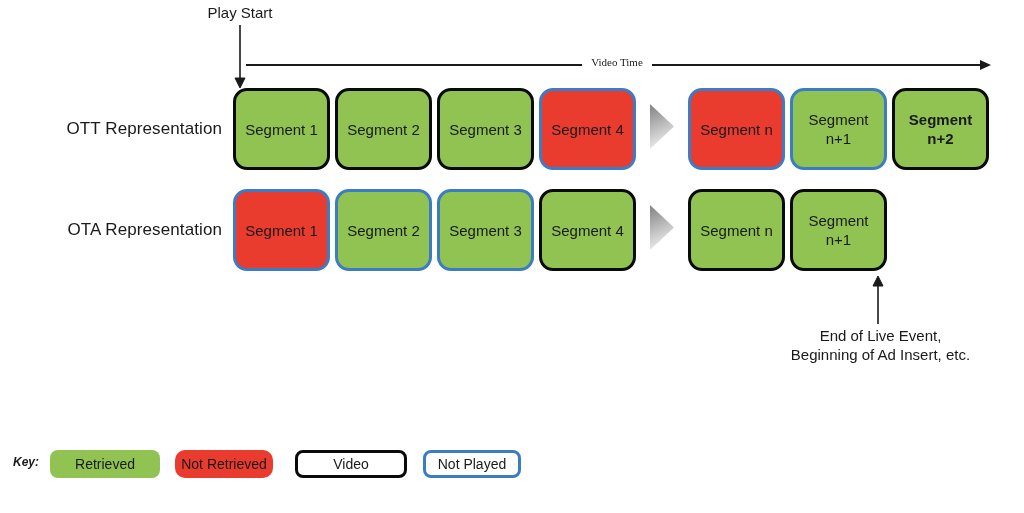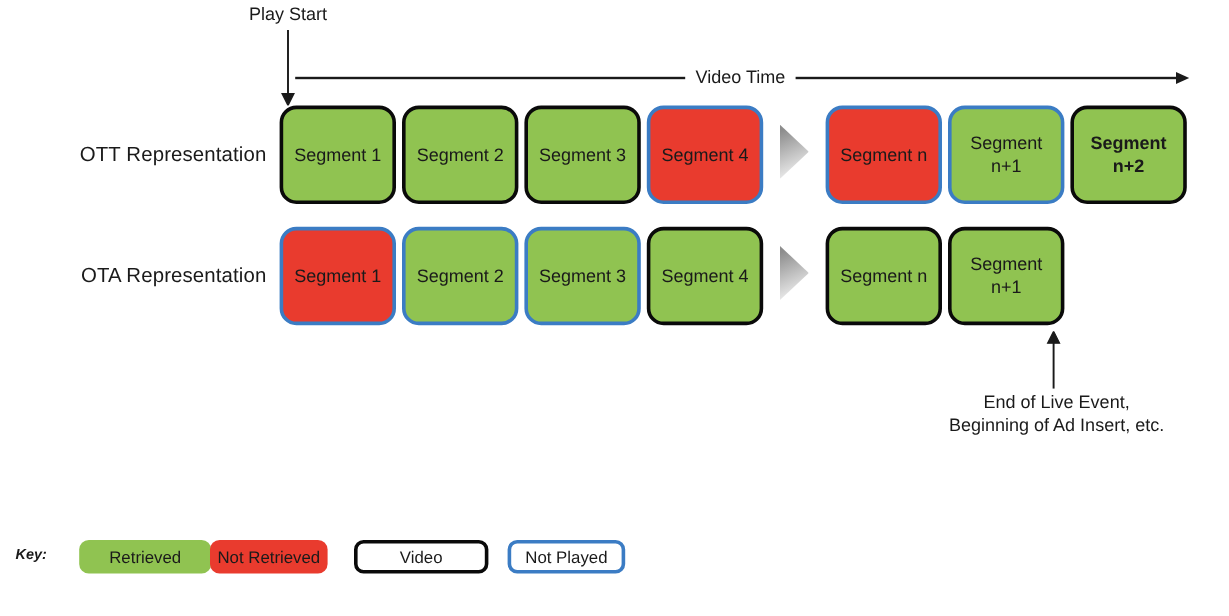--- a/index.html
+++ b/index.html
@@ -6,21 +6,21 @@
   #canvas{
     position:relative;width:1024px;height:513px;background:#ffffff;
     font-family:"Liberation Sans",sans-serif;color:#1a1a1a;overflow:hidden;
   }
   .abs{position:absolute;}
   
   #play-start-label{left:190px;top:4px;width:100px;text-align:center;font-size:15px;}
   #video-time-line{left:246px;top:64px;width:737px;height:1.6px;background:#1a1a1a;}
   #video-time-arrowhead{left:980px;top:60px;width:0;height:0;
     border-left:11px solid #1a1a1a;border-top:5px solid transparent;border-bottom:5px solid transparent;}
-  #video-time-label{left:547px;top:56px;width:140px;text-align:center;font-size:15px;}
+  #video-time-label{left:547px;top:56px;width:140px;text-align:center;font-size:11px;font-family:Liberation Serif, serif;}
   #video-time-label span{background:#fff;padding:0 9px;}
   
   .row-label{width:192px;left:30px;text-align:right;font-size:17px;letter-spacing:.1px;}
   .segment{
     width:97px;height:82px;border-radius:14px;box-sizing:border-box;
     display:flex;align-items:center;justify-content:center;text-align:center;
     font-size:15px;line-height:19px;padding:2px 3px;border:3.5px solid #000;
   }
   .fill-retrieved{background:var(--green);}
   .fill-not-retrieved{background:var(--red);}
@@ -110,24 +110,24 @@
     <polygon points="2,10 12,10 7,0" fill="#1a1a1a"></polygon>
     <line x1="7" y1="8" x2="7" y2="48" stroke-width="1.6"></line>
   </svg>
   <div class="abs" id="end-event-text">
     <div>End of Live Event,</div>
     <div>Beginning of Ad Insert, etc.</div>
   </div>
 
   <div class="abs" id="key-title">Key:</div>
   <div id="key-items">
-      <div class="abs key-item fill-retrieved" style="left: 50px; top: 450px; width: 110px; margin-left: 16px;">
+      <div class="abs key-item fill-retrieved" style="left: 50px; top: 450px; width: 110px;">
         <span>Retrieved</span>
       </div>
-      <div class="abs key-item fill-not-retrieved" style="left: 175px; top: 450px; width: 98px;">
+      <div class="abs key-item fill-not-retrieved" style="left: 175px; top: 450px; width: 98px; border-radius: 10px;">
         <span>Not Retrieved</span>
       </div>
       <div class="abs key-item key-border-played" style="left: 295px; top: 450px; width: 112px;">
         <span>Video</span>
       </div>
       <div class="abs key-item key-border-not-played" style="left: 423px; top: 450px; width: 98px;">
         <span>Not Played</span>
       </div>
     </div>
 

